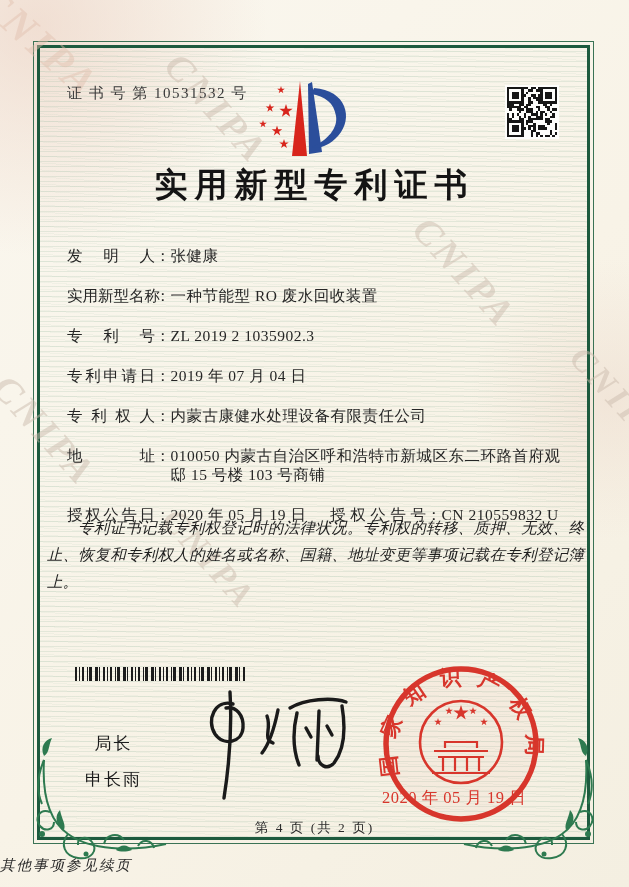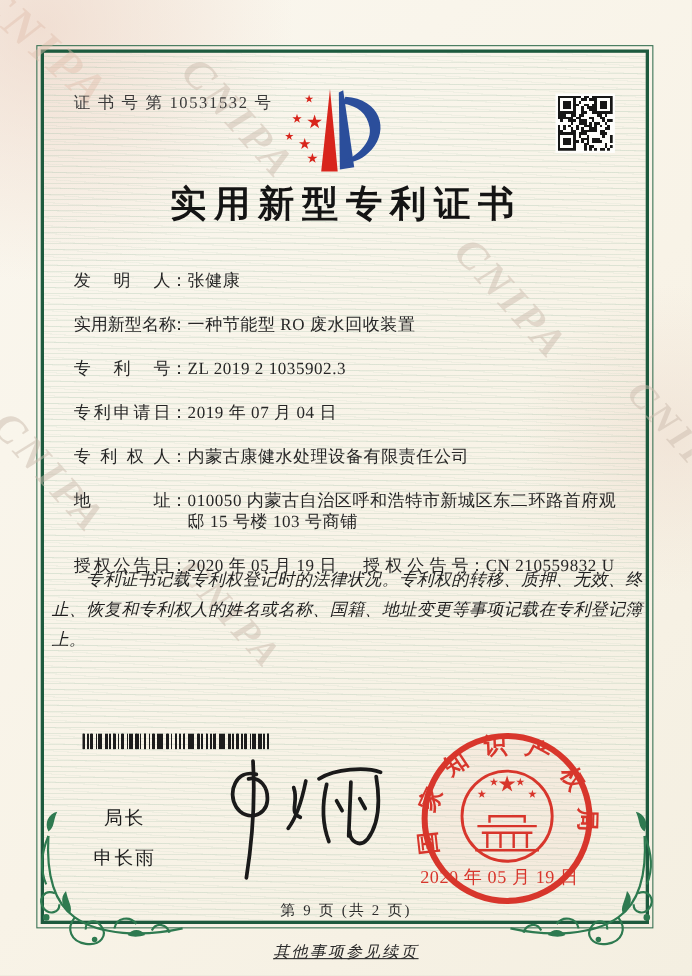--- a/index.html
+++ b/index.html
@@ -55,22 +55,22 @@
   .officer{position:absolute;left:85px;top:732px;z-index:3;
     font-family:"Liberation Sans","DejaVu Sans",sans-serif;font-size:17px;letter-spacing:2px;color:#1c1c1c;text-align:center;}
   .officer div{margin-bottom:13px;}
   .signature{position:absolute;left:185px;top:686px;z-index:4;}
   .seal{position:absolute;left:372px;top:656px;z-index:5;}
   .seal text{font-family:"Liberation Serif","DejaVu Serif",serif;}
   .corner{position:absolute;z-index:2;}
   .corner.left{left:20px;top:712px;}
   .corner.right{left:462px;top:712px;transform:scaleX(-1);}
   .page-num{position:absolute;left:0;top:819px;width:100%;text-align:center;z-index:3;font-size:13.5px;letter-spacing:2px;color:#2c2c2c;}
-  .next-note{position:absolute;left:0;top:856px;width:100%;text-align:center;z-index:3;
-    font-style:italic;font-size:14.5px;letter-spacing:2px;color:#2a2a2a;text-decoration:underline;}
+  .next-note{position:absolute;left:0;top:856px;width:100%;text-align:left;z-index:3;
+    font-style:italic;font-size:14.5px;letter-spacing:2px;color:#2a2a2a;}
 </style>
 </head>
 <body>
 
 <div class="page">
 
   <span class="wm pink" style="left:-34px;top:18px;transform:rotate(42deg);font-size:42px;">CNIPA</span>
   <span class="wm" style="left:150px;top:86px;">CNIPA</span>
   <span class="wm" style="left:398px;top:250px;">CNIPA</span>
   <span class="wm" style="left:-22px;top:408px;">CNIPA</span>
@@ -451,16 +451,16 @@
     </g>
     <g fill="#2e7a50">
       <path d="M24,44 C20,36 24,28 32,26 C28,34 30,40 24,44 Z"></path>
       <path d="M44,118 C36,114 34,104 40,98 C42,108 46,112 44,118 Z"></path>
       <path d="M96,138 C100,132 108,132 112,138 C106,140 100,140 96,138 Z"></path>
       <circle cx="22" cy="122" r="3"></circle>
       <circle cx="66" cy="142" r="2.5"></circle>
     </g>
   </svg>
 
-  <div class="page-num">第 9 页 (共 2 页)</div>
+  <div class="page-num">第 4 页 (共 2 页)</div>
   <div class="next-note">其他事项参见续页</div>
 
 </div>
 
 </body></html>

